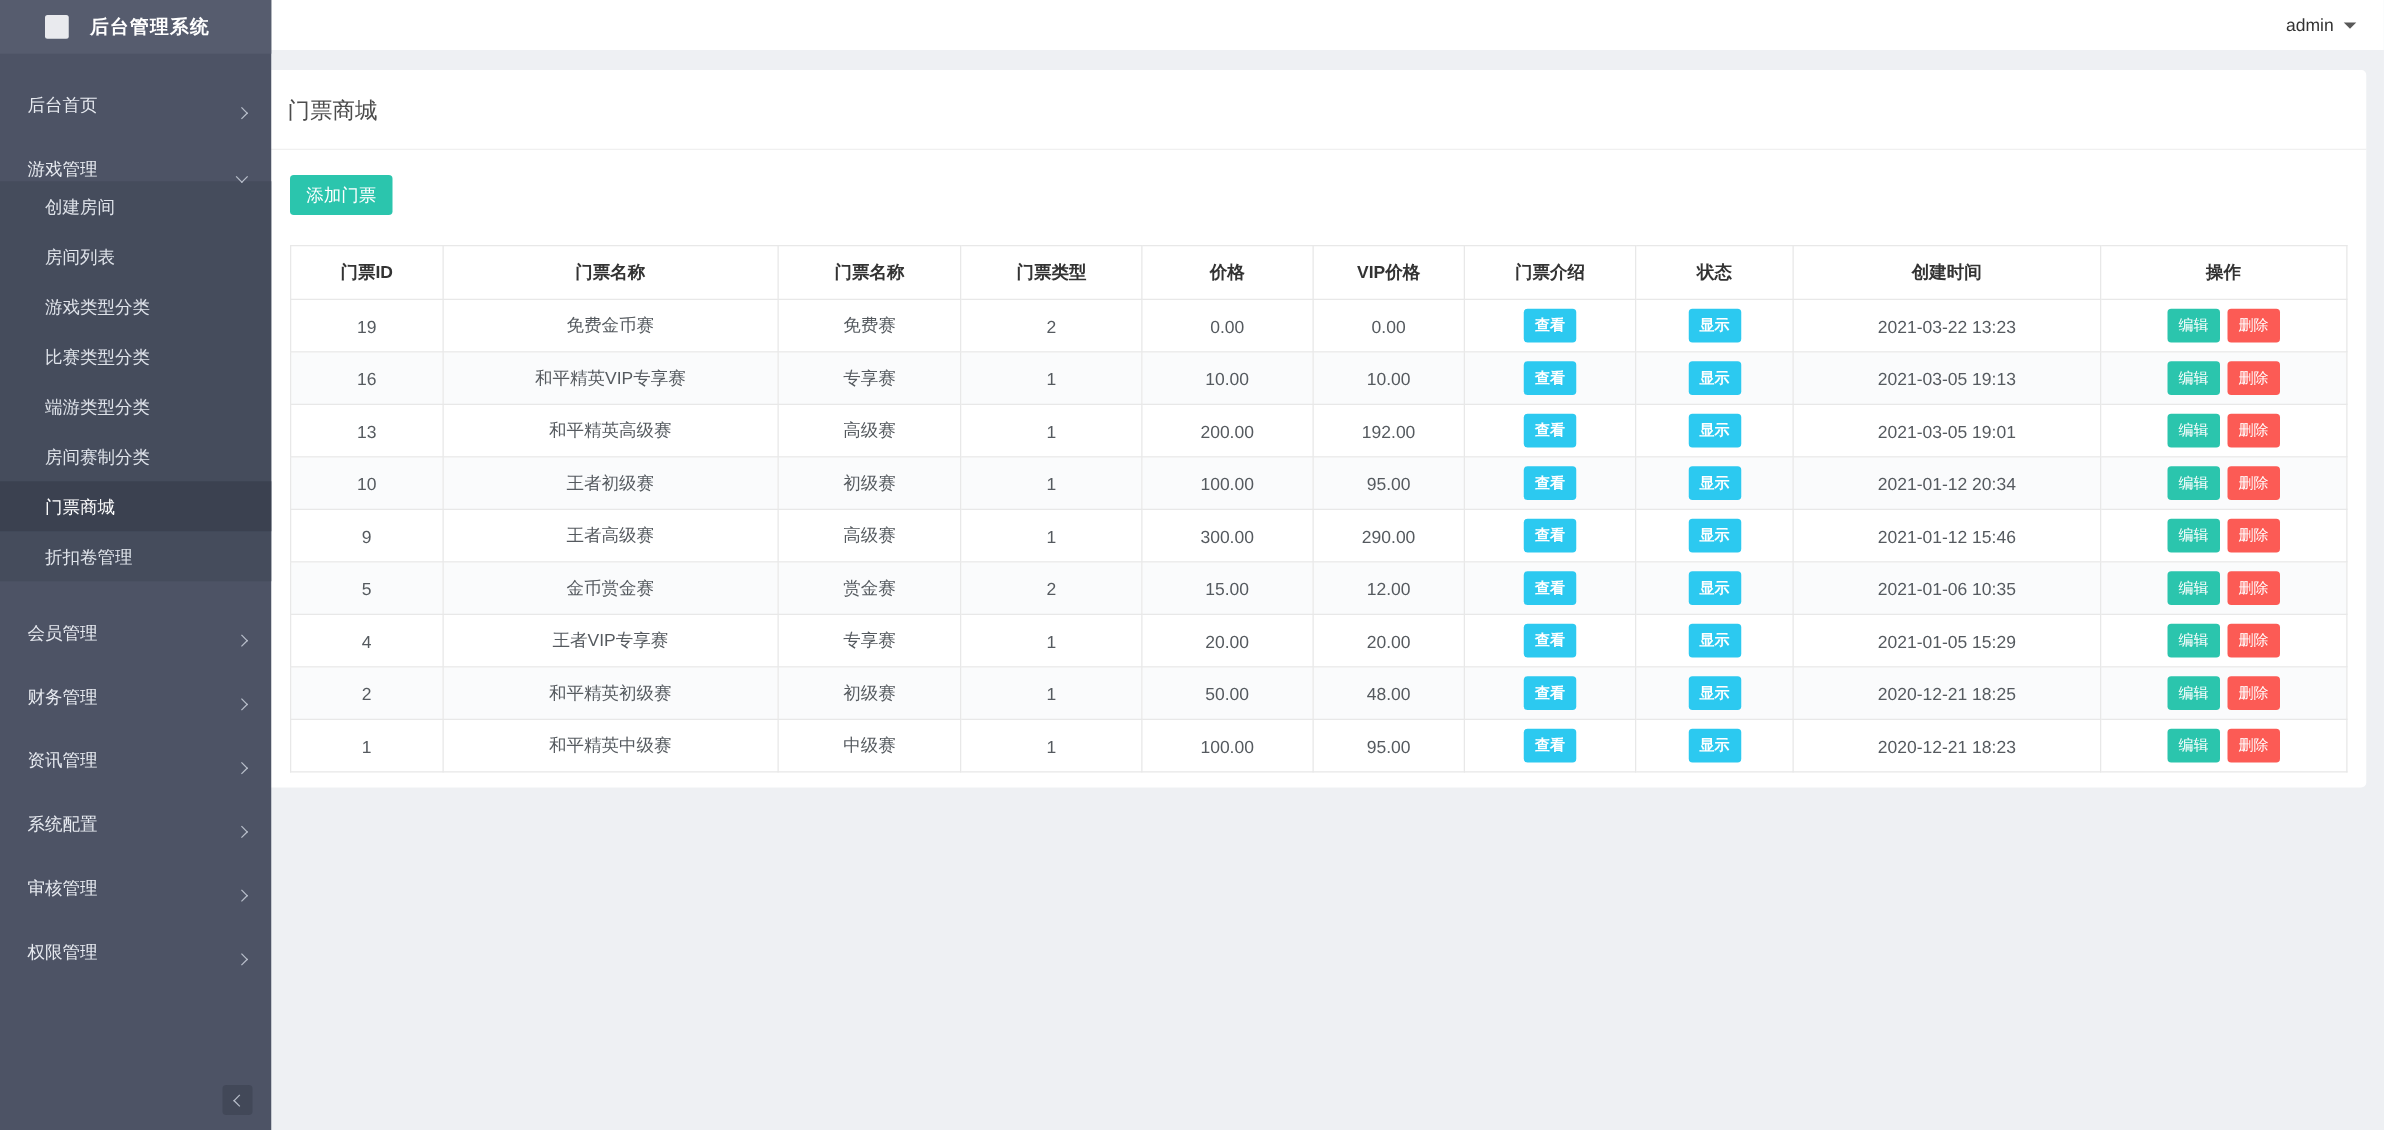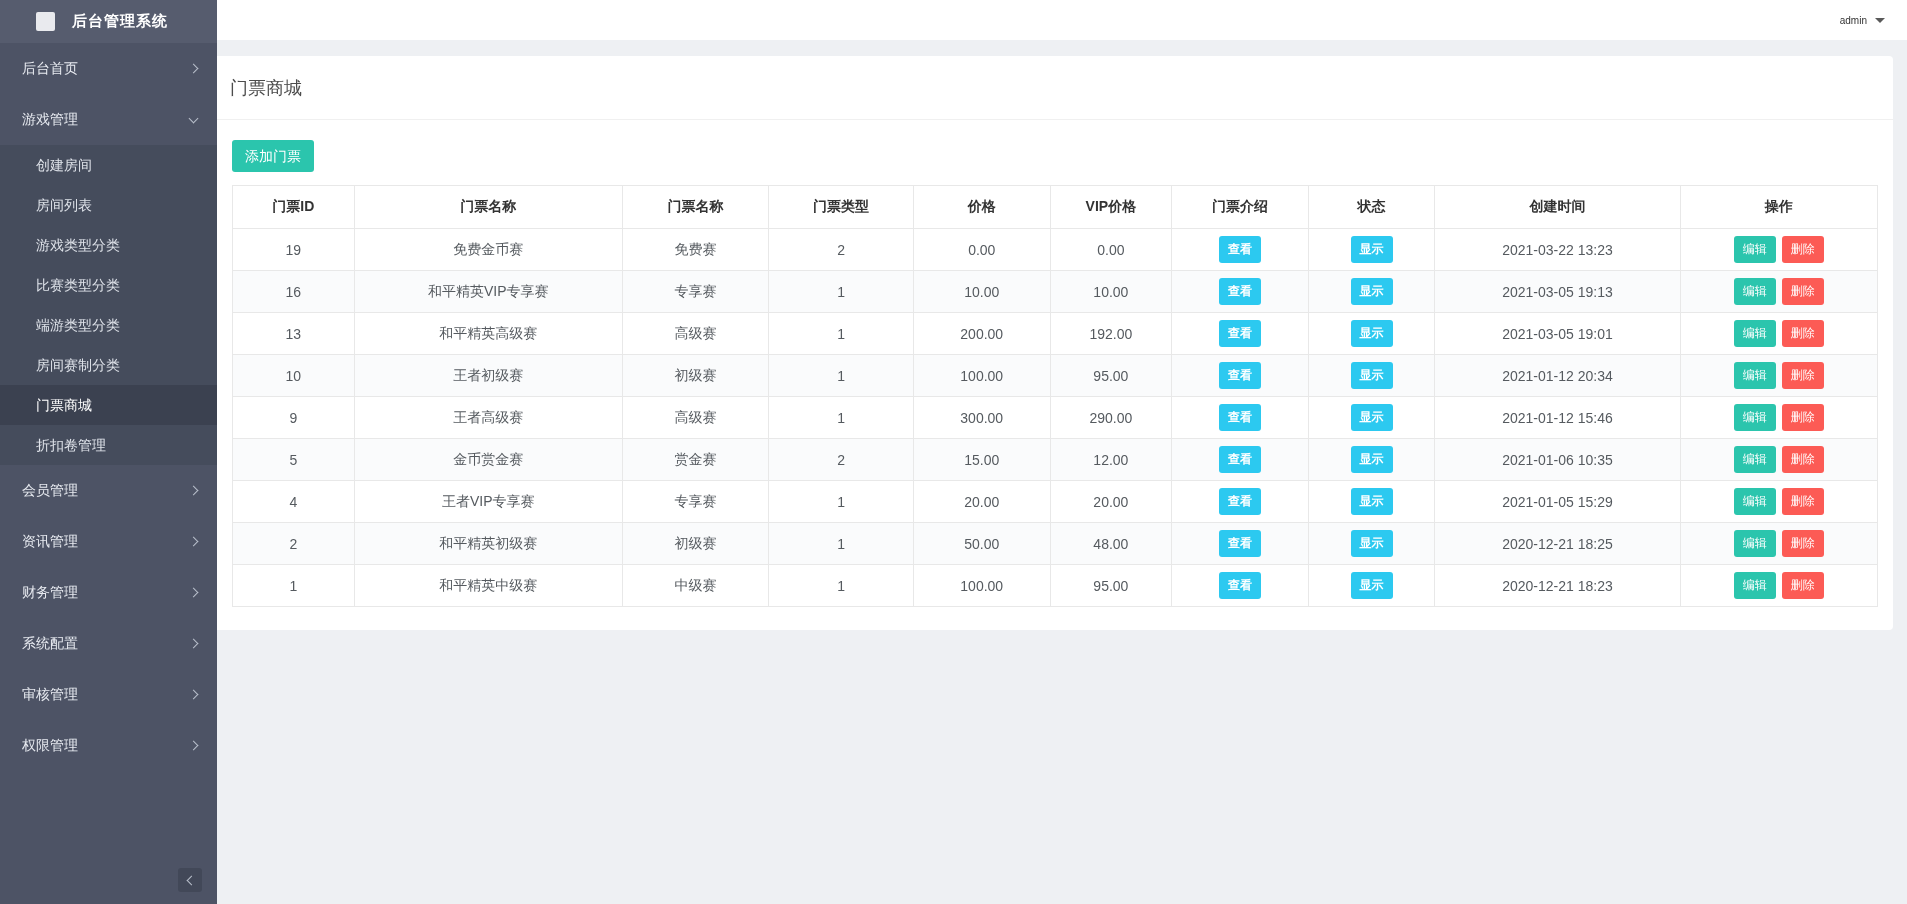--- a/index.html
+++ b/index.html
@@ -8,56 +8,56 @@
 
   
   .sidebar { position:absolute; left:0; top:0; width:217px; height:904px;
     background:#4d5365; z-index:5; }
   .logo { height:43px; background:#565c6e; display:flex; align-items:center;
     padding-left:36px; }
   .logo-icon { width:19px; height:19px; background:#e9eaee; border-radius:2px;
     flex:0 0 auto; }
   .logo-title { color:#ffffff; font-size:15px; font-weight:bold; margin-left:17px;
     letter-spacing:1px; white-space:nowrap; }
-  .nav-item { height:51px; display:flex; align-items:center; padding:0 20px 0 22px;
+  .nav-item { height:51px; display:flex; align-items:flex-end; padding:0 20px 0 22px;
     color:#e8ebf1; font-size:14px; cursor:pointer; }
   .nav-label { flex:1 1 auto; }
   .chev { width:7px; height:7px; border-right:1.6px solid #b9bfcb;
     border-bottom:1.6px solid #b9bfcb; flex:0 0 auto; }
   .chev.right { transform:rotate(-45deg); }
   .chev.down  { transform:rotate(45deg); margin-top:-3px; }
   .chev.left  { transform:rotate(135deg); margin-left:3px; }
   .submenu { background:#454c5c; }
   .sub-item { height:40px; line-height:40px; padding-left:36px; font-size:14px;
     color:#dfe3ea; cursor:pointer; white-space:nowrap; }
   .sub-item.active { background:#3b4150; color:#ffffff; }
   .collapse-btn { position:absolute; right:15px; bottom:12px; width:24px; height:24px;
     background:#424858; border-radius:3px; display:flex; align-items:center;
     justify-content:center; cursor:pointer; }
 
   
   .main { position:absolute; left:196px; top:0; width:1711px; height:904px; }
   .topbar { height:40px; background:#ffffff; display:flex; align-items:center;
     justify-content:flex-end; padding-right:22px; }
   .admin-wrap { display:flex; align-items:center; cursor:pointer; }
-  .admin-name { font-size:10px; color:#333333; }
+  .admin-name { font-size:14px; color:#333333; }
   .caret { width:0; height:0; border-left:5px solid transparent;
     border-right:5px solid transparent; border-top:5px solid #595959; margin-left:8px; }
 
   .content { padding:16px 14px 0 9px; }
   .card { background:#ffffff; border-radius:4px; height:574px; }
   .card-header { height:64px; display:flex; align-items:center; padding:0 25px;
     border-bottom:1px solid #f0f0f0; }
   .page-title { font-size:18px; color:#4c4c4c; }
   .card-body { padding:20px 15px 0 27px; }
   .btn-add { display:inline-block; height:32px; line-height:32px; padding:0 13px;
     background:#2bc5ad; color:#ffffff; font-size:14px; border:none; border-radius:3px;
     cursor:pointer; }
 
-  table { width:100%; border-collapse:collapse; margin-top:13px; table-layout:fixed; }
+  table { width:100%; border-collapse:collapse; margin-top:24px; table-layout:fixed; }
   th, td { border:1px solid #e8e8e8; text-align:center; font-size:14px;
     overflow:hidden; white-space:nowrap; }
   th { height:43px; color:#333333; font-weight:bold; background:#ffffff; }
   td { height:42px; color:#555a5f; }
   tbody tr:nth-child(even) td { background:#fafbfc; }
   .tag-btn { display:inline-block; padding:5px 9px; font-size:12px; color:#ffffff;
     border:none; border-radius:3px; cursor:pointer; }
   .btn-cyan { background:#2cc9f0;font-weight:bold; }
   .btn-edit { background:#2bc5ad; margin-right:6px; }
   .btn-del  { background:#fc5b55; }
@@ -87,25 +87,25 @@
         <div class="sub-item">端游类型分类</div>
         <div class="sub-item">房间赛制分类</div>
         <div class="sub-item active">门票商城</div>
         <div class="sub-item">折扣卷管理</div>
       </div>
       <div class="nav-item">
         <span class="nav-label">会员管理</span>
         <i class="chev right"></i>
       </div>
       <div class="nav-item">
+        <span class="nav-label">财务管理</span>
+        <i class="chev right"></i>
+      </div>
+      <div class="nav-item">
         <span class="nav-label">资讯管理</span>
-        <i class="chev right"></i>
-      </div>
-      <div class="nav-item">
-        <span class="nav-label">财务管理</span>
         <i class="chev right"></i>
       </div>
       <div class="nav-item">
         <span class="nav-label">系统配置</span>
         <i class="chev right"></i>
       </div>
       <div class="nav-item">
         <span class="nav-label">审核管理</span>
         <i class="chev right"></i>
       </div>

